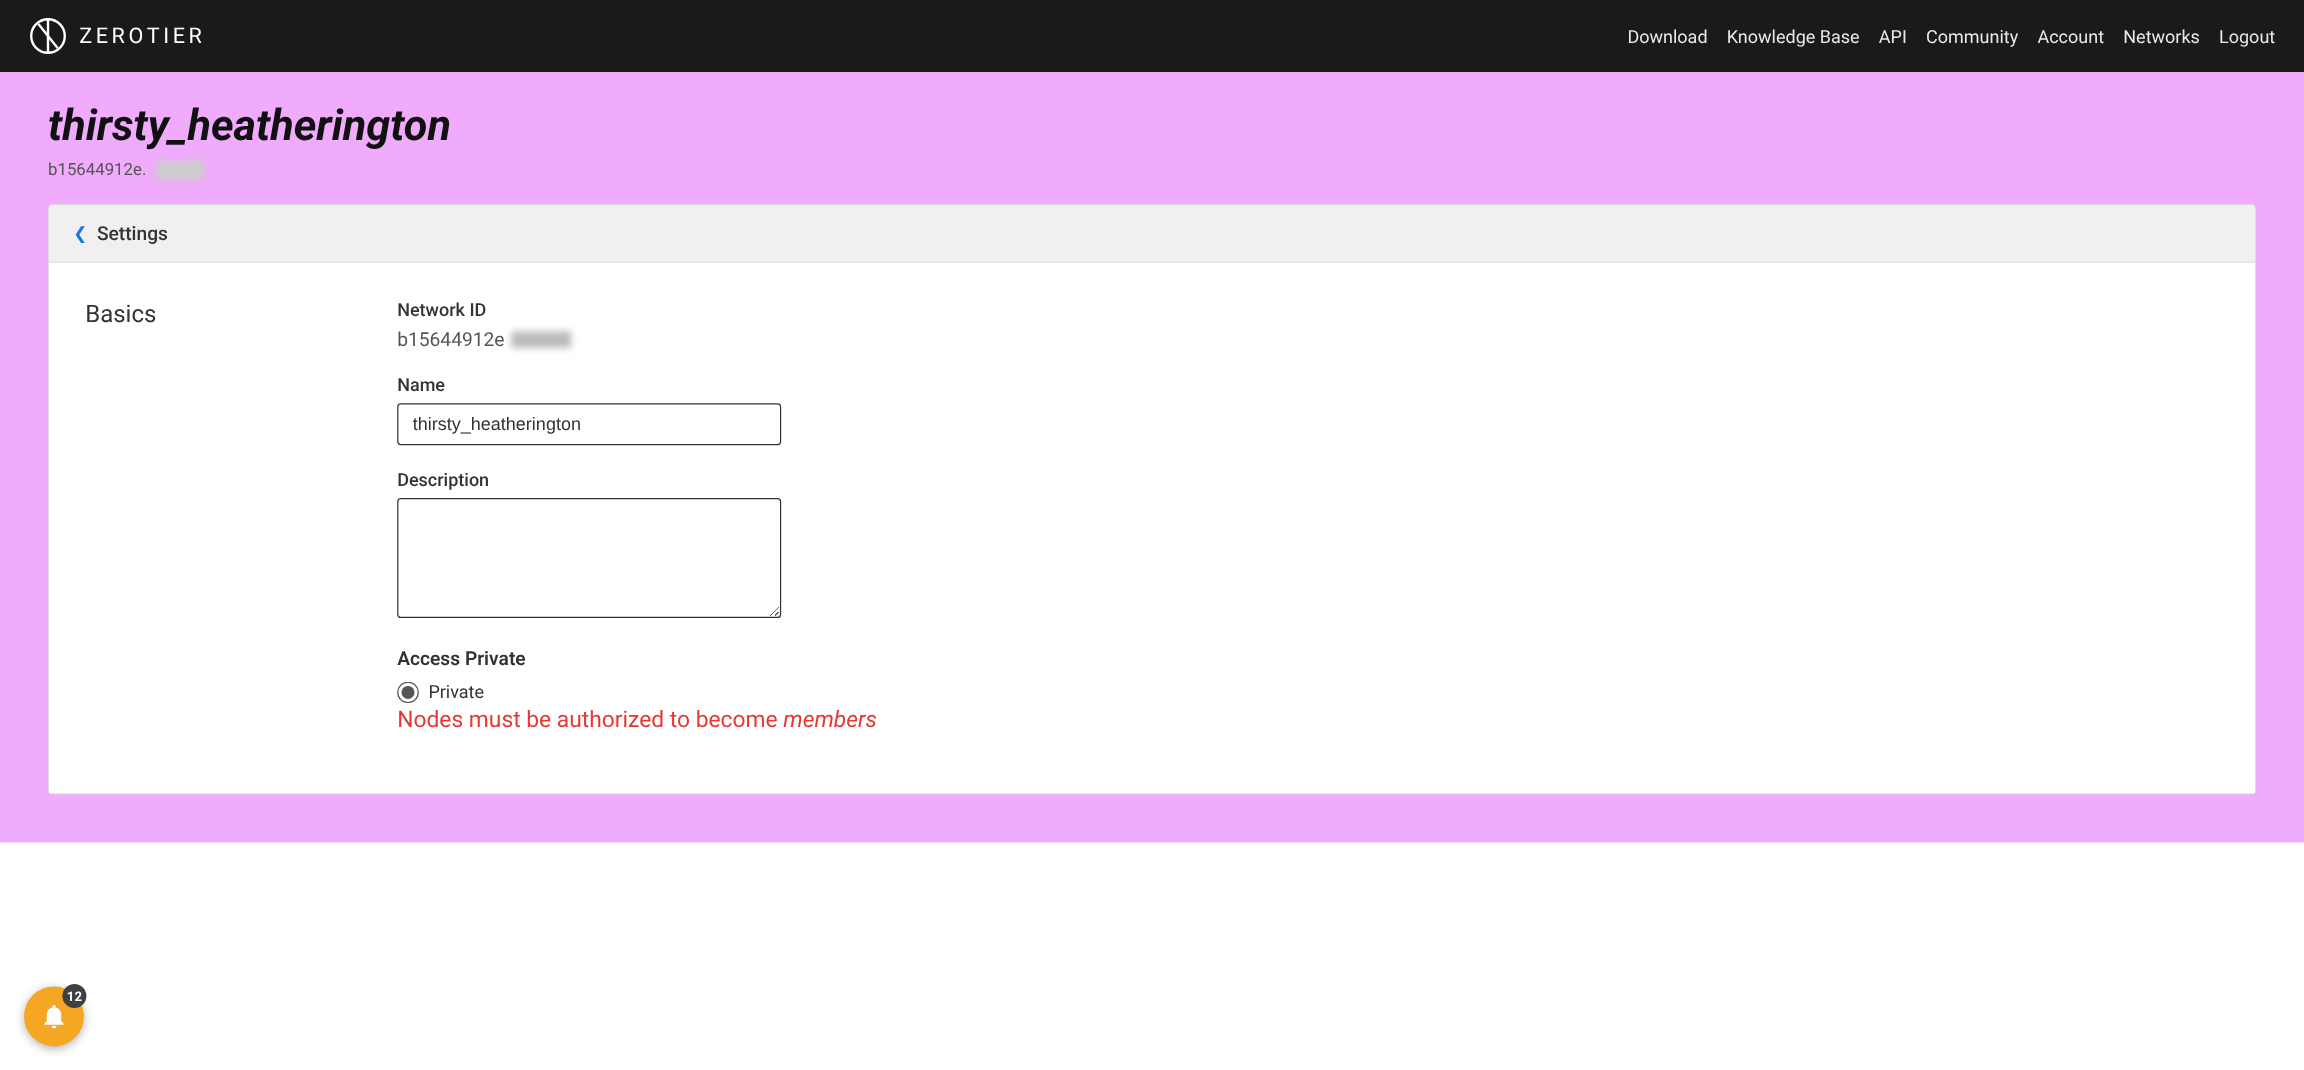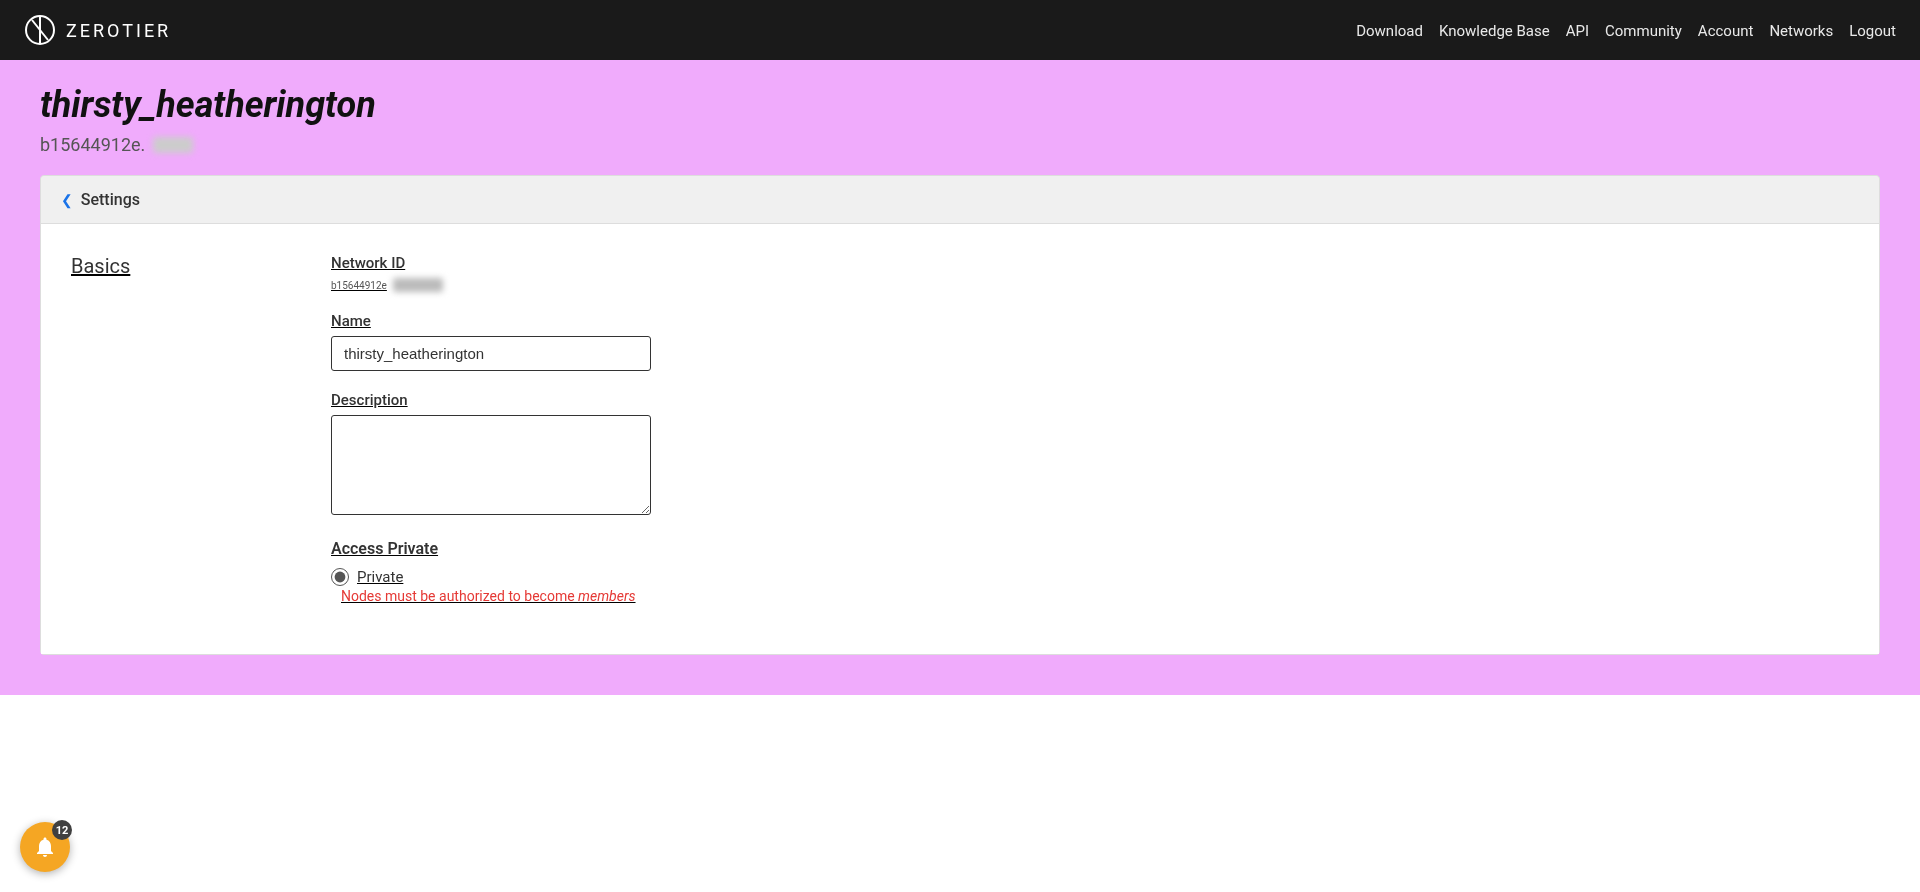--- a/index.html
+++ b/index.html
@@ -50,21 +50,21 @@
 
     
     .network-title {
       font-size: 36px;
       font-weight: 700;
       font-style: italic;
       color: #111;
       margin-bottom: 8px;
     }
     .network-id-header {
-      font-size: 18px;
+      font-size: 14px;
       color: #555;
       display: flex;
       align-items: center;
       gap: 8px;
       margin-bottom: 20px;
     }
     .blurred-badge {
       display: inline-block;
       width: 40px;
       height: 16px;
@@ -101,21 +101,20 @@
       padding: 0;
       border-top: 1px solid #ddd;
     }
 
     
     .basics-row {
       display: flex;
       padding: 30px 30px 30px 30px;
       background: #fff;
       gap: 60px;
-      text-decoration: underline;
     }
     .basics-label {
       font-size: 20px;
       font-weight: 400;
       color: #333;
       width: 200px;
       flex-shrink: 0;
     }
     .basics-fields {
       flex: 1;
@@ -126,21 +125,21 @@
       margin-bottom: 20px;
     }
     .field-label {
       font-size: 15px;
       font-weight: 500;
       color: #333;
       margin-bottom: 6px;
       display: block;
     }
     .field-value {
-      font-size: 10px;
+      font-size: 16px;
       color: #555;
       display: flex;
       align-items: center;
       gap: 4px;
     }
     .blurred-inline {
       display: inline-block;
       width: 50px;
       height: 14px;
       background: #bbb;
@@ -180,24 +179,24 @@
       display: flex;
       flex-direction: column;
       margin-bottom: 6px;
     }
     .radio-row {
       display: flex;
       align-items: center;
       gap: 8px;
     }
     .radio-desc {
-      font-size: 14px;
+      font-size: 19px;
       color: #e53935;
       margin-top: 2px;
-      margin-left: 10px;
+      margin-left: 0;
     }
     .radio-desc em {
       font-style: italic;
       color: #e53935;
     }
 
     input[type="radio"] {
       width: 18px;
       height: 18px;
       accent-color: #555;

